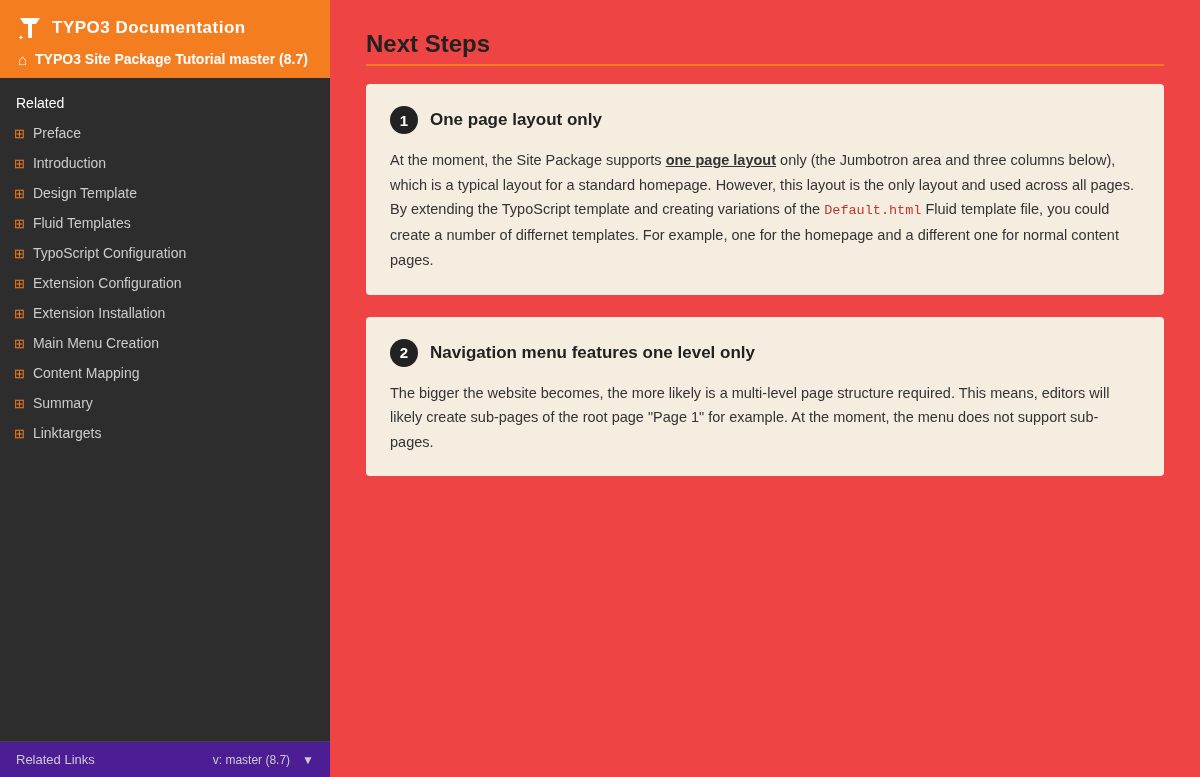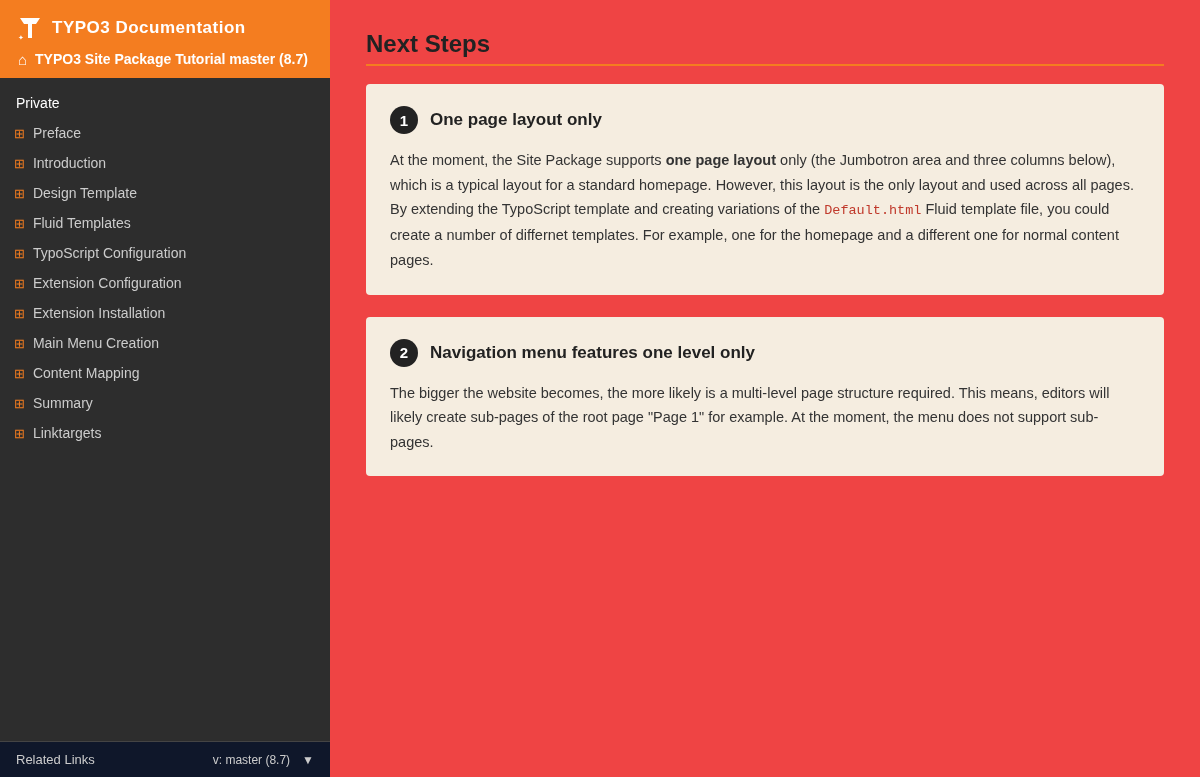--- a/index.html
+++ b/index.html
@@ -83,21 +83,21 @@
       margin-right: 2px;
     }
 
     .nav-item.sitemap {
       color: #fff;
       font-size: 14px;
       padding-left: 16px;
     }
 
     #sidebar-footer {
-      background: #0f172a;
+      background: #4c1d95;
       border-top: 1px solid #444;
       padding: 10px 16px;
       display: flex;
       align-items: center;
       justify-content: space-between;
     }
 
     #related-links-label {
       color: #ccc;
       font-size: 13px;
@@ -192,20 +192,21 @@
     }
 
     .inline-link {
       color: #f47d20;
       text-decoration: none;
       cursor: pointer;
     }
 
     strong {
       font-weight: bold;
+      text-decoration: underline;
     }
 
     
     #main-content::-webkit-scrollbar { width: 6px; }
     #main-content::-webkit-scrollbar-track { background: #f0f0f0; }
     #main-content::-webkit-scrollbar-thumb { background: #ccc; border-radius: 3px; }
   </style>
 </head>
 <body>
 
@@ -219,21 +220,21 @@
       <span id="sidebar-title">TYPO3 Documentation</span>
     </div>
     <div id="sidebar-subtitle-row">
       <span id="sidebar-home-icon">⌂</span>
       <span id="sidebar-subtitle">TYPO3 Site Package Tutorial master (8.7)</span>
     </div>
   </div>
 
   <nav id="sidebar-nav">
     <div class="nav-item sitemap">
-      <span>Private</span>
+      <span>Related</span>
     </div>
     <div class="nav-item">
       <span class="nav-expand">⊞</span>
       <span>Preface</span>
     </div>
     <div class="nav-item">
       <span class="nav-expand">⊞</span>
       <span>Introduction</span>
     </div>
     <div class="nav-item">

